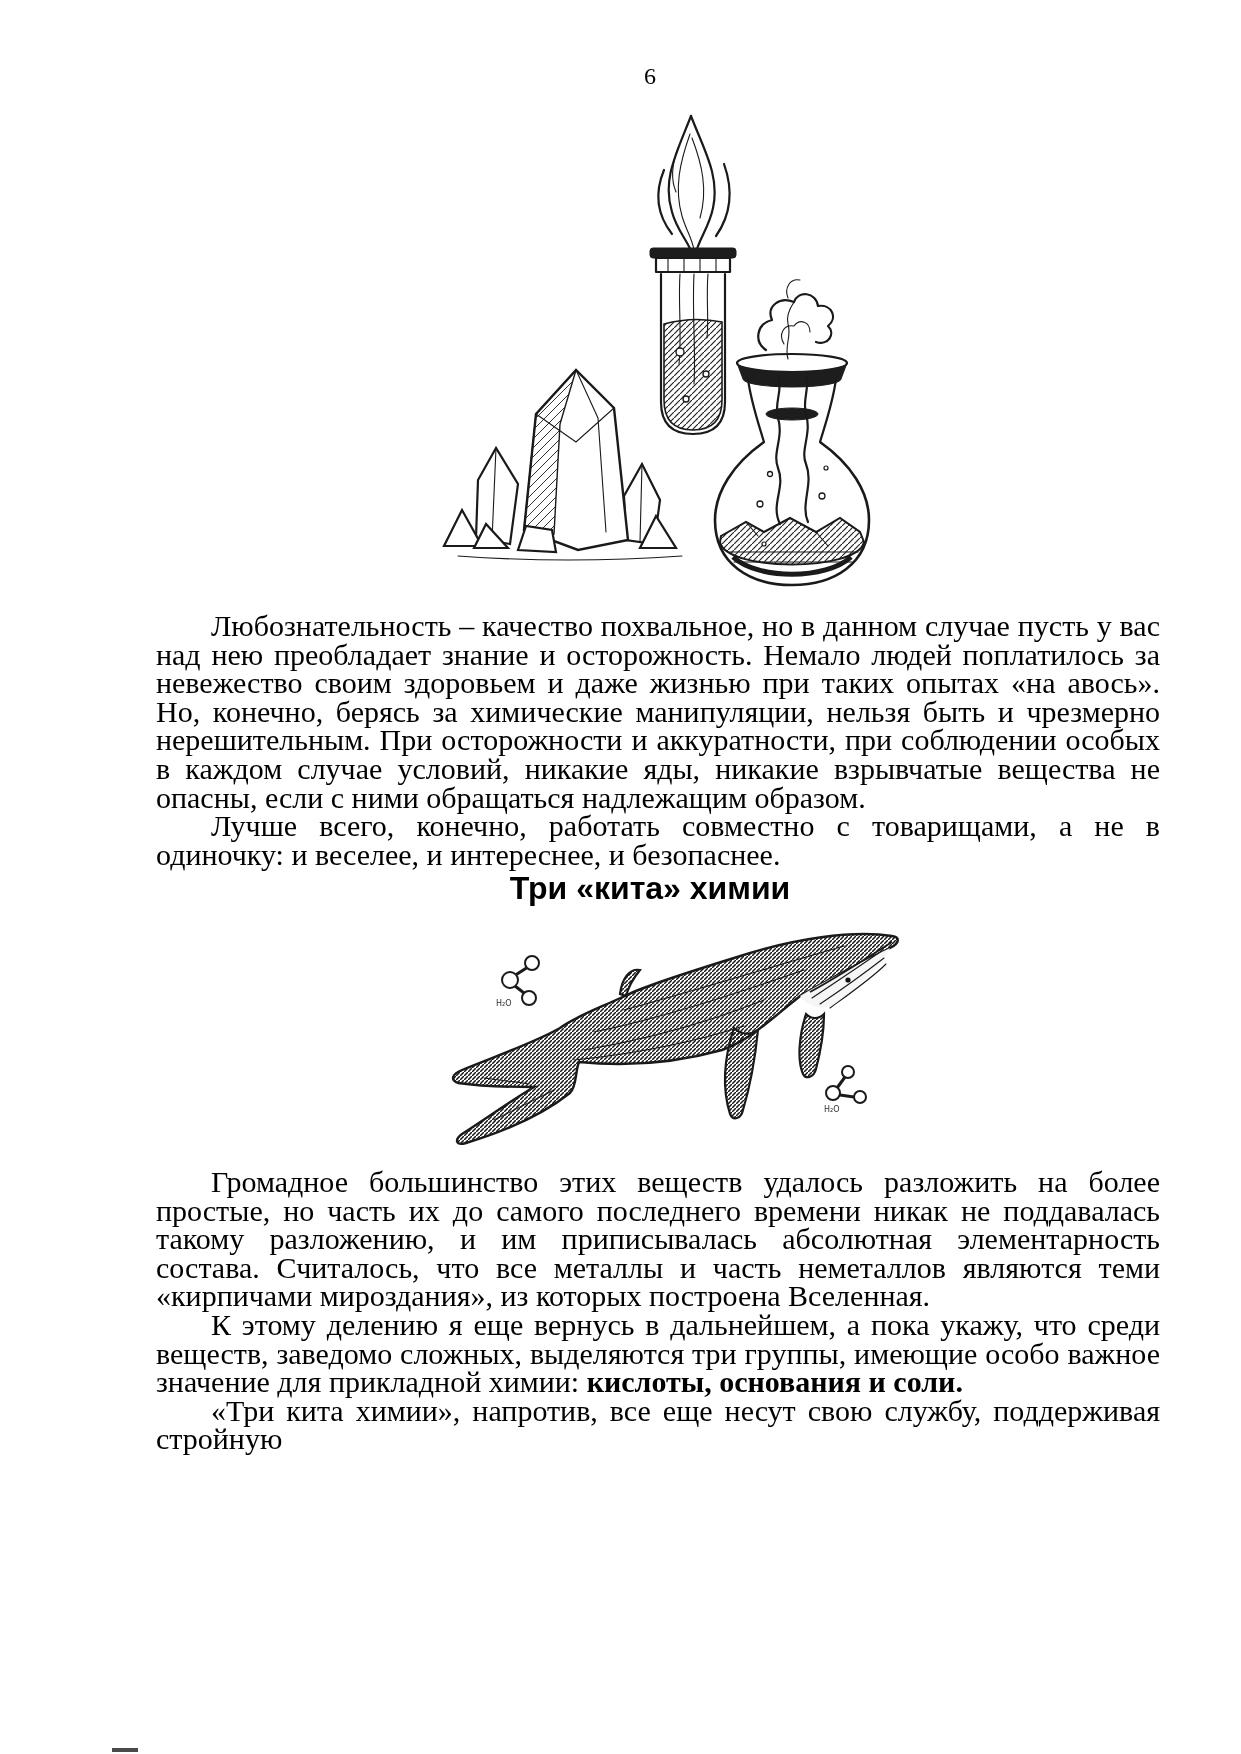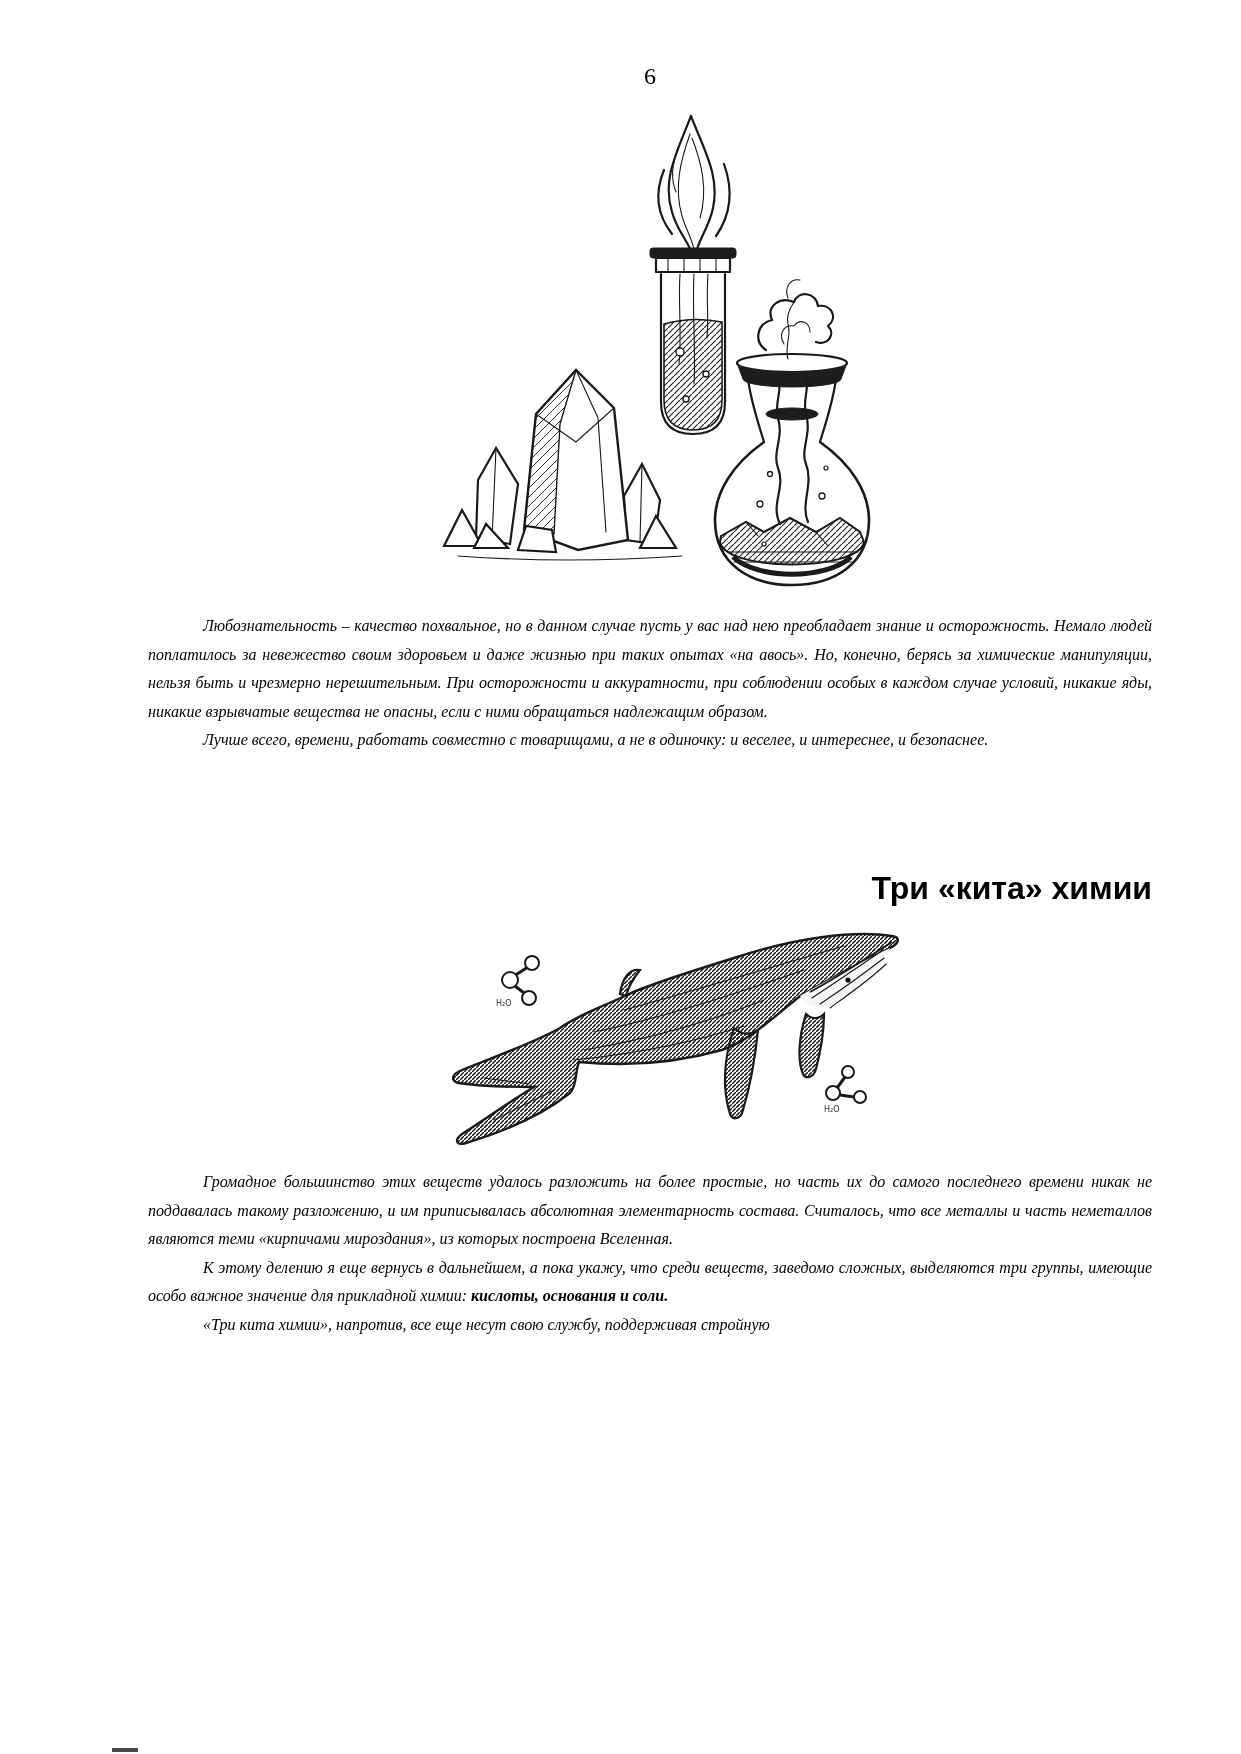--- a/index.html
+++ b/index.html
@@ -6,29 +6,29 @@
   .page{
     position:relative;width:1241px;height:1754px;margin:0 auto;
     background:#ffffff;overflow:hidden;
     font-family:"Liberation Serif","DejaVu Serif",serif;color:#000;
   }
   .pagenum{
     position:absolute;left:148px;top:62px;width:1004px;
     text-align:center;font-size:24px;line-height:28px;
   }
   .textblock{
-    position:absolute;left:148px;width:1004px;
-    font-size:16px;line-height:28.6px;text-align:justify;font-style:italic;
+    position:absolute;left:156px;width:1004px;
+    font-size:30px;line-height:28.6px;text-align:justify;
   }
   .textblock p{margin:0;text-indent:55px;}
   .tb1{top:612px;}
   .tb2{top:1168px;}
   .heading{
     position:absolute;left:148px;top:868px;width:1004px;
-    text-align:right;font-family:"Liberation Sans","DejaVu Sans",sans-serif;
+    text-align:center;font-family:"Liberation Sans","DejaVu Sans",sans-serif;
     font-weight:bold;font-size:32px;line-height:40px;
   }
   .illu{position:absolute;}
   .illu-chem{left:428px;top:112px;}
   .illu-whale{left:424px;top:920px;}
   .artifact{position:absolute;left:112px;top:1748px;width:26px;height:4px;background:#4a4a4a;}
   svg .ln{fill:none;stroke:#1a1a1a;stroke-width:2.2;stroke-linecap:round;stroke-linejoin:round;}
   svg .thin{fill:none;stroke:#1a1a1a;stroke-width:1.1;stroke-linecap:round;}
   svg .dark{fill:#1d1d1d;stroke:#1d1d1d;}
 </style>
@@ -102,21 +102,21 @@
       <path d="M34,398 L16,434 L54,434 Z" fill="#fff" stroke="#1a1a1a" stroke-width="2.2"></path>
       <path d="M58,412 L46,436 L80,436 Z" fill="#fff" stroke="#1a1a1a" stroke-width="2.2"></path>
       <path d="M98,414 L90,438 L128,440 L124,418 Z" fill="#fff" stroke="#1a1a1a" stroke-width="2.2"></path>
       <path d="M228,404 L212,436 L248,436 Z" fill="#fff" stroke="#1a1a1a" stroke-width="2.2"></path>
       <path class="thin" d="M30,444 Q140,452 254,444"></path>
     </g>
   </svg>
 
   <div class="textblock tb1">
     <p>Любознательность – качество похвальное, но в данном случае пусть у вас над нею преобладает знание и осторожность. Немало людей поплатилось за невежество своим здоровьем и даже жизнью при таких опытах «на авось». Но, конечно, берясь за химические манипуляции, нельзя быть и чрезмерно нерешительным. При осторожности и аккуратности, при соблюдении особых в каждом случае условий, никакие яды, никакие взрывчатые вещества не опасны, если с ними обращаться надлежащим образом.</p>
-    <p>Лучше всего, времени, работать совместно с товарищами, а не в одиночку: и веселее, и интереснее, и безопаснее.</p>
+    <p>Лучше всего, конечно, работать совместно с товарищами, а не в одиночку: и веселее, и интереснее, и безопаснее.</p>
   </div>
 
   <div class="heading">Три «кита» химии</div>
 
   <svg class="illu illu-whale" width="480" height="235" viewBox="0 0 480 235" aria-hidden="true">
     <defs>
       <pattern id="wh" width="4" height="4" patternUnits="userSpaceOnUse">
         <path d="M0,4 L4,0" stroke="#181818" stroke-width="1.5" fill="none"></path>
       </pattern>
     </defs>

